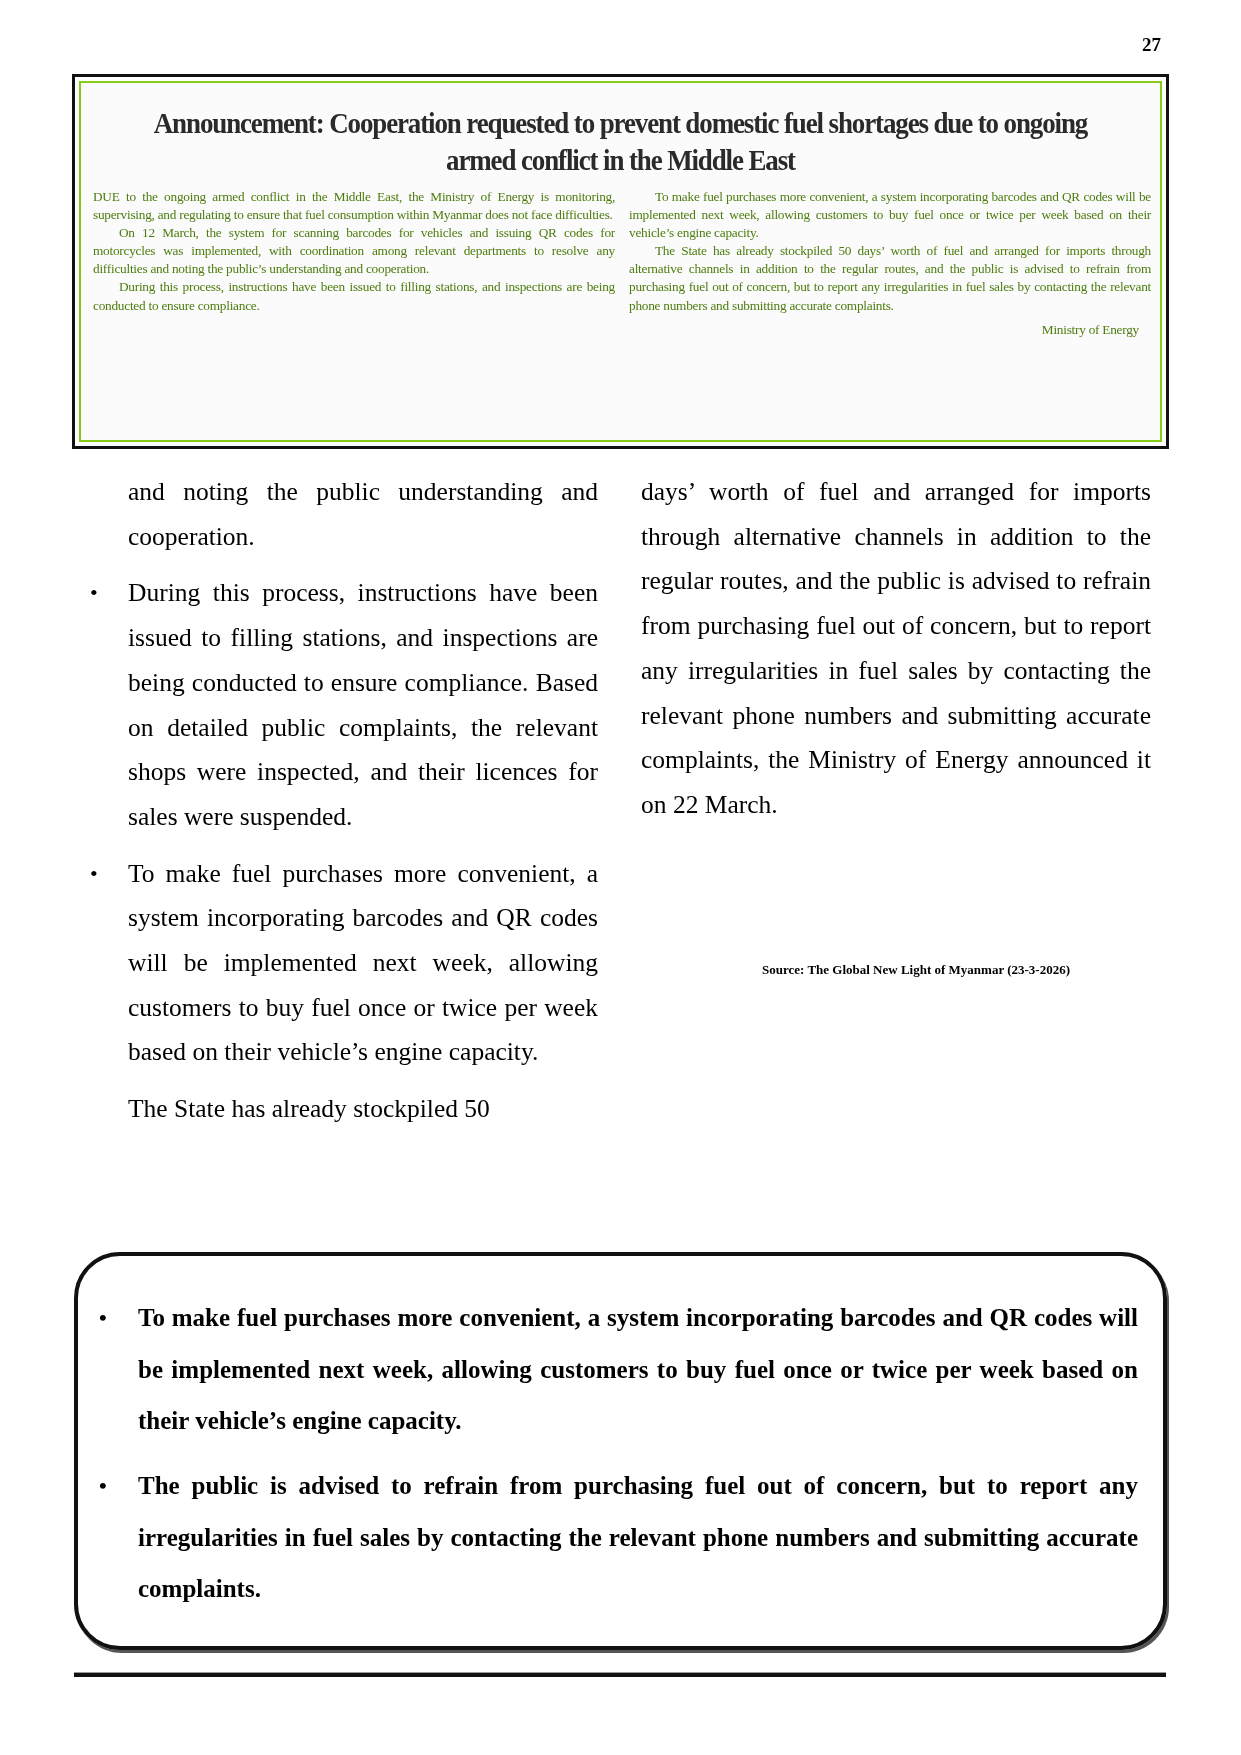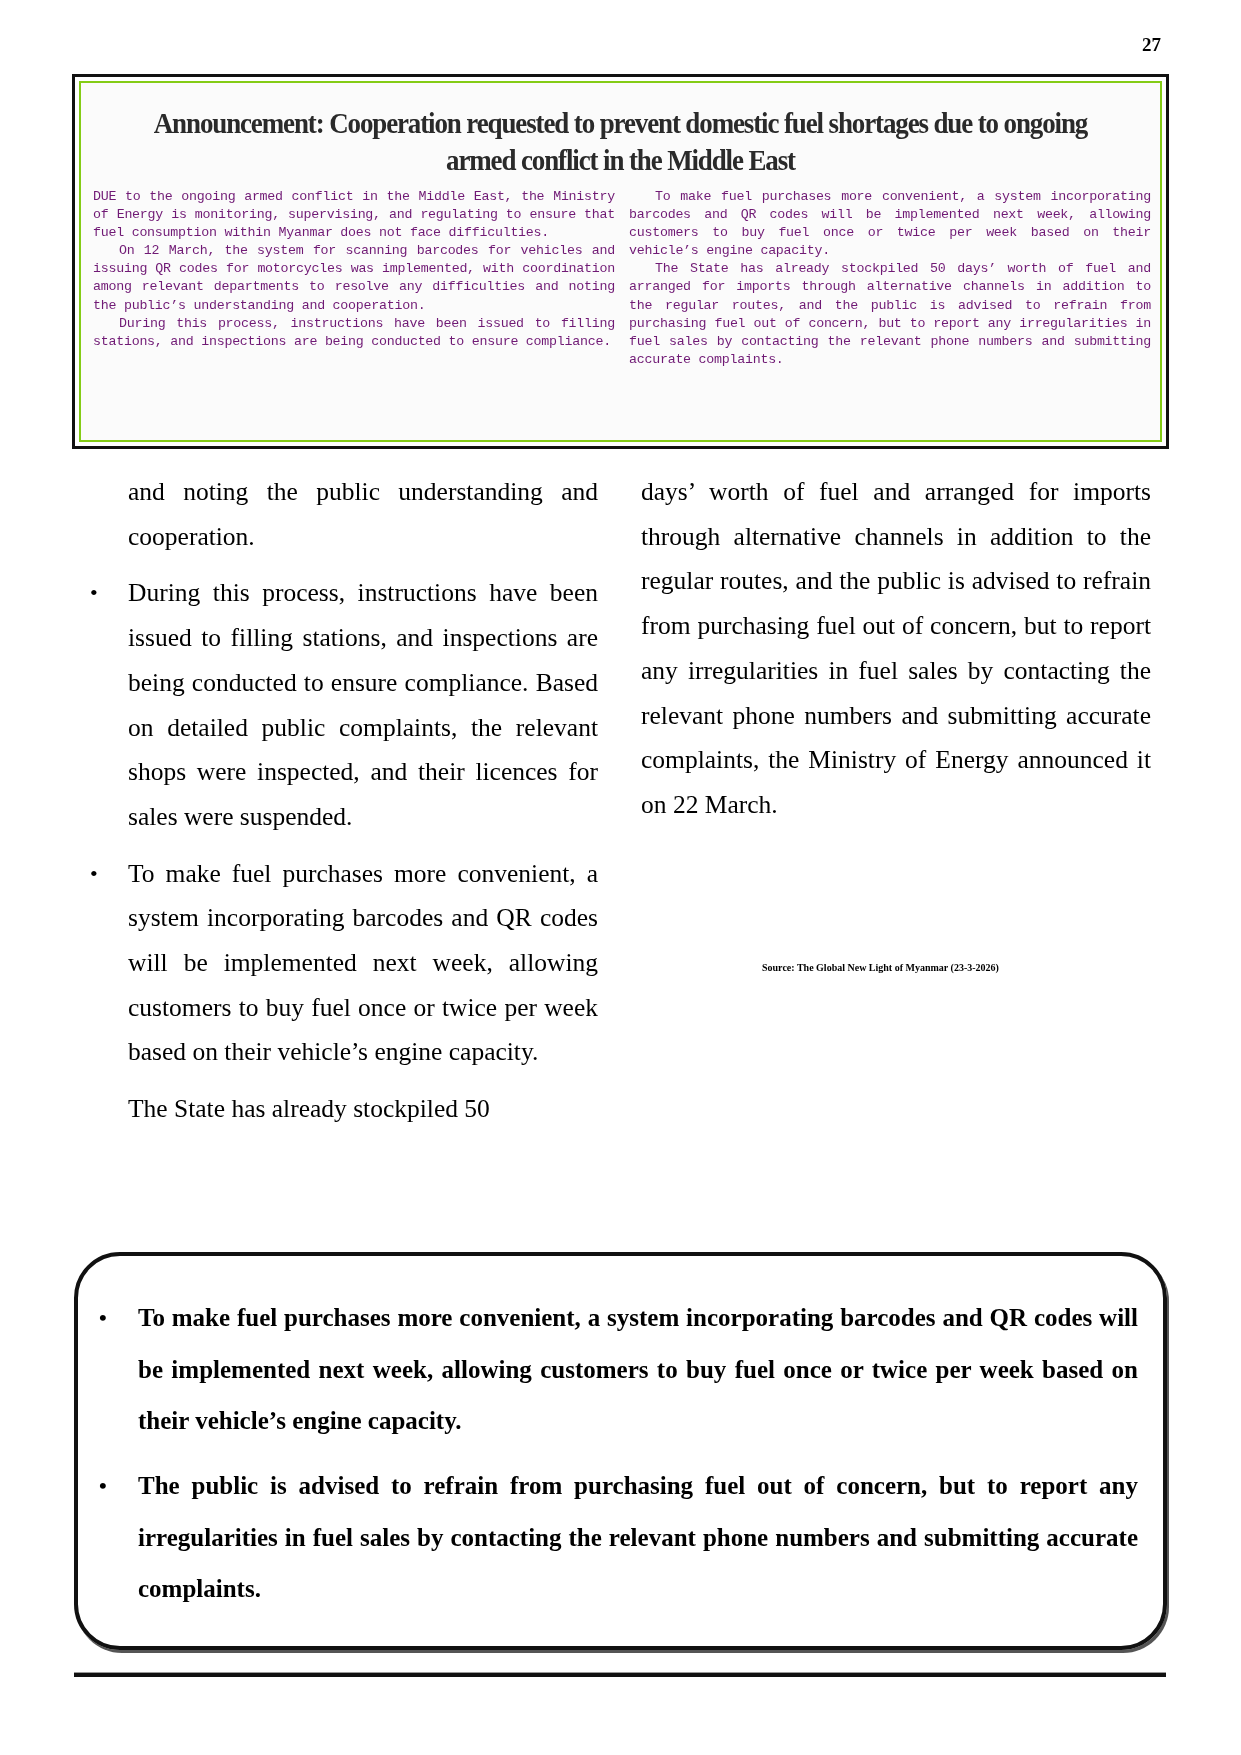--- a/index.html
+++ b/index.html
@@ -55,24 +55,24 @@
       line-height: 37px;
       letter-spacing: -1.2px;
       color: #2a2a2a;
       transform: scaleX(0.93);
       transform-origin: center top;
     }
     .clip-col {
       position: absolute;
       top: 105px;
       width: 522px;
-      font-family: Liberation Mono, monospace;
+      font-family: Liberation Serif, serif;
       font-size: 13.3px;
       line-height: 18.1px;
-      color: #701a75;
+      color: #4d7c0f;
       text-align: justify;
       letter-spacing: -0.25px;
     }
     .clip-col.left { left: 12px; }
     .clip-col.right { left: 548px; }
     .clip-col p { margin: 0; }
     .clip-col p.indent { text-indent: 26px; }
     .clip-signature {
       text-align: right;
       margin-top: 6px !important;
@@ -97,21 +97,21 @@
       left: -38px;
       top: 0;
       font-size: 22px;
     }
     .source-line {
       position: absolute;
       left: 762px;
       top: 962px;
       font-family: "Liberation Serif", serif;
       font-weight: bold;
-      font-size: 10px;
+      font-size: 13px;
     }
     
     .highlight-box {
       position: absolute;
       left: 74px;
       top: 1252px;
       width: 1093px;
       height: 398px;
       box-sizing: border-box;
       border: 4px solid #111;
@@ -155,20 +155,21 @@
   <div class="clipping-inner">
     <div class="clip-headline">Announcement: Cooperation requested to prevent domestic fuel shortages due to ongoing armed conflict in the Middle East</div>
     <div class="clip-col left">
       <p>DUE to the ongoing armed conflict in the Middle East, the Ministry of Energy is monitoring, supervising, and regulating to ensure that fuel consumption within Myanmar does not face difficulties.</p>
       <p class="indent">On 12 March, the system for scanning barcodes for vehicles and issuing QR codes for motorcycles was implemented, with coordination among relevant departments to resolve any difficulties and noting the public’s understanding and cooperation.</p>
       <p class="indent">During this process, instructions have been issued to filling stations, and inspections are being conducted to ensure compliance.</p>
     </div>
     <div class="clip-col right">
       <p class="indent">To make fuel purchases more convenient, a system incorporating barcodes and QR codes will be implemented next week, allowing customers to buy fuel once or twice per week based on their vehicle’s engine capacity.</p>
       <p class="indent">The State has already stockpiled 50 days’ worth of fuel and arranged for imports through alternative channels in addition to the regular routes, and the public is advised to refrain from purchasing fuel out of concern, but to report any irregularities in fuel sales by contacting the relevant phone numbers and submitting accurate complaints.</p>
+      <p class="clip-signature">Ministry of Energy</p>
     </div>
   </div>
 </div>
 
 <div class="body-col left">
   <p>and noting the public understanding and cooperation.</p>
   <p class="bullet-para">
     <span class="bullet">•</span>
     <span>During this process, instructions have been issued to filling stations, and inspections are being conducted to ensure compliance. Based on detailed public complaints, the relevant shops were inspected, and their licences for sales were suspended.</span>
   </p>

